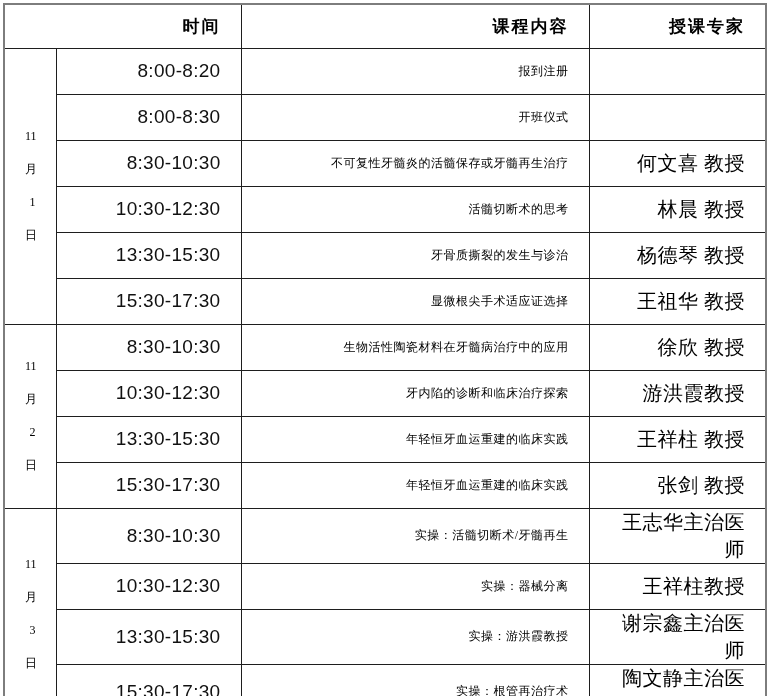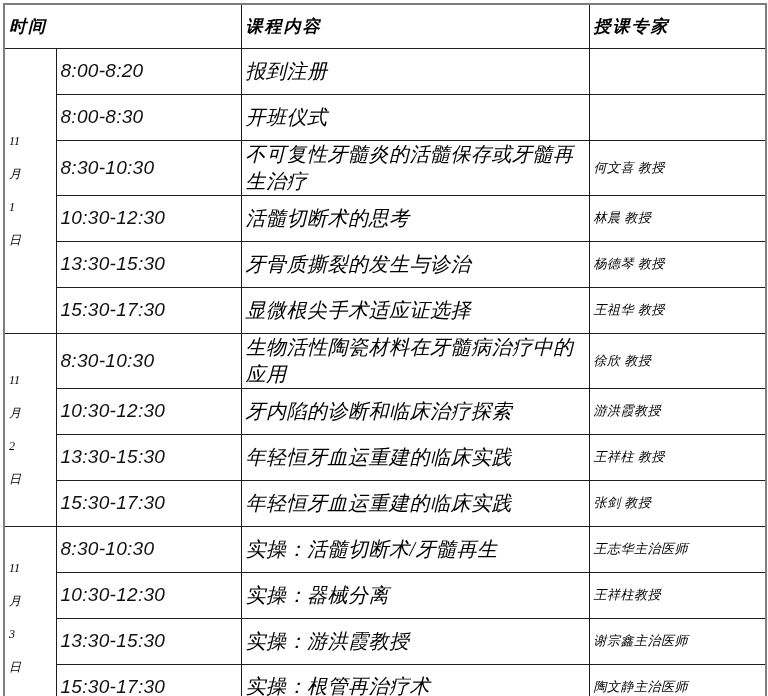--- a/index.html
+++ b/index.html
@@ -23,47 +23,46 @@
     width: 762px;
     border: 2px solid #7d7d7d;
   }
   col.c-date    { width: 52px; }
   col.c-time    { width: 185px; }
   col.c-content { width: 348px; }
   col.c-expert  { width: 177px; }
 
   th, td {
     border: 1.5px solid #1e1e1e;
-    text-align: left;
+    text-align: right;
     vertical-align: middle;
-    padding: 0 4px;
+    padding: 0 20px;
     overflow: hidden;
-    font-style: italic;
   }
   thead tr { height: 44px; }
   tbody tr { height: 46px; }
 
   th.header-cell {
     font-weight: bold;
     font-size: 17px;
     letter-spacing: 2px;
     color: #000;
   }
   td.time-cell {
     font-family: "Liberation Sans", sans-serif;
     font-size: 19px;
     color: #111;
     letter-spacing: 0.3px;
   }
   td.content-cell {
-    font-size: 20px;
+    font-size: 12px;
     letter-spacing: 0.5px;
   }
   td.expert-cell {
-    font-size: 13px;
+    font-size: 20px;
     letter-spacing: 0.5px;
   }
   td.date-cell {
     font-size: 12px;
   }
   .date-stack span {
     display: block;
     line-height: 33px;
   }
 </style>

